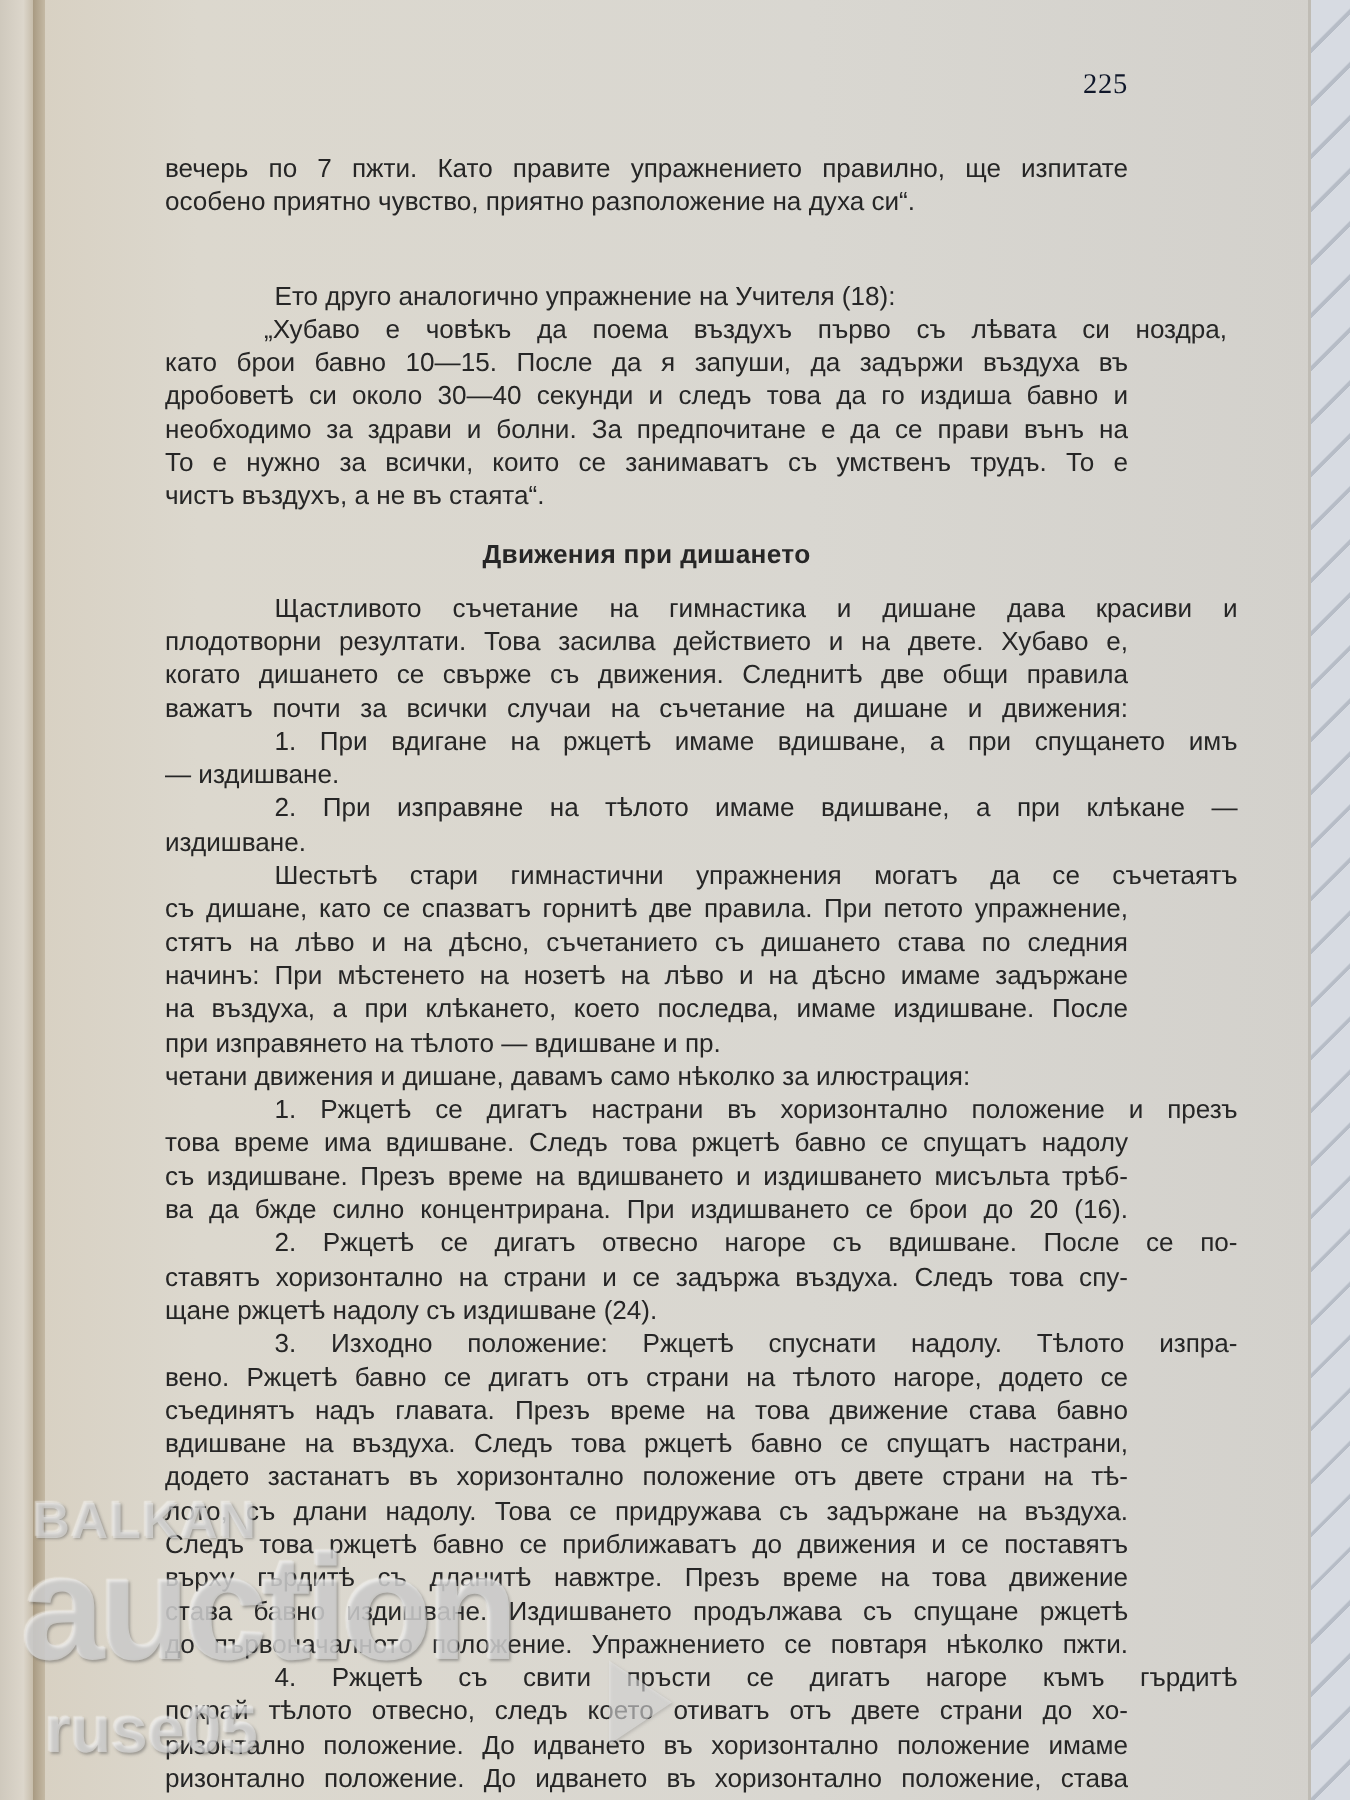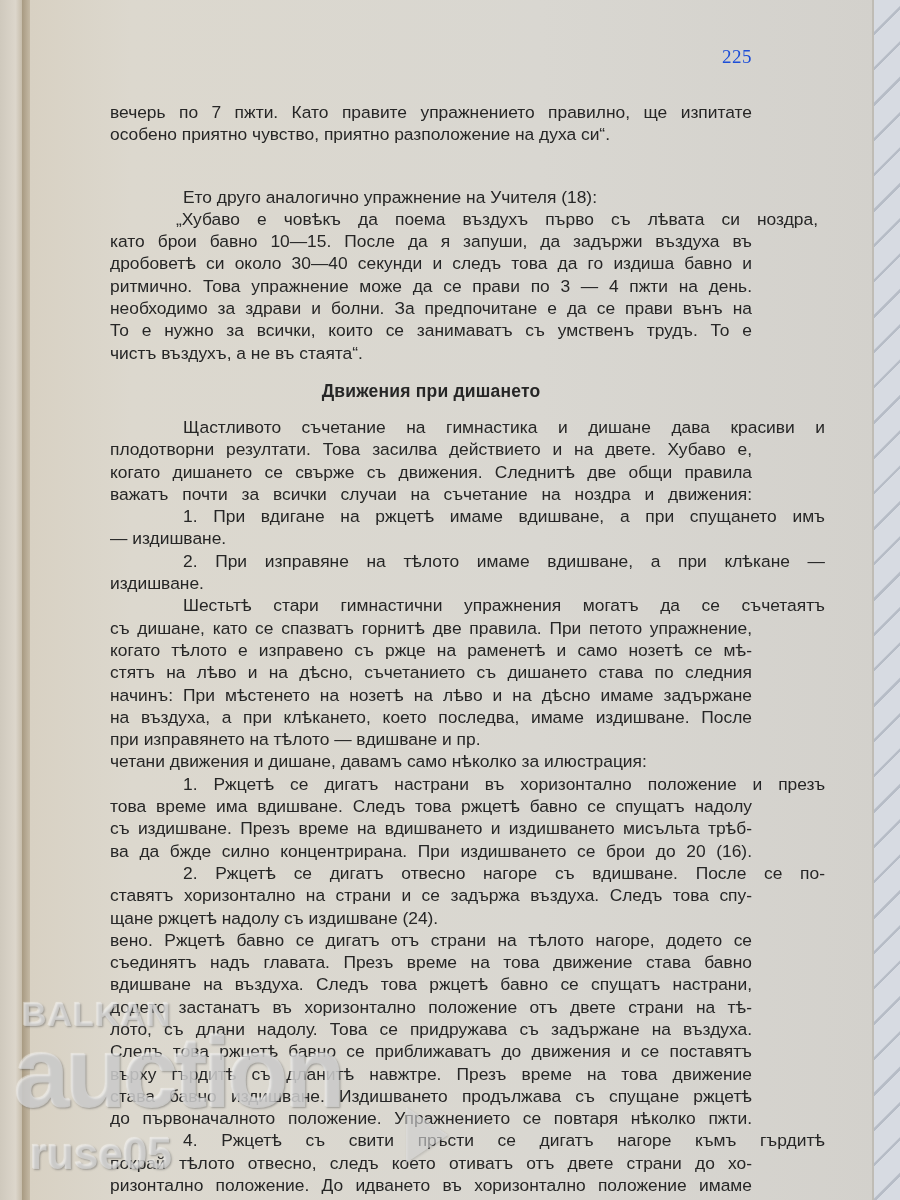--- a/index.html
+++ b/index.html
@@ -20,21 +20,21 @@
     position: absolute; left: 30px; top: 0; width: 848px; height: 1200px;
     background: linear-gradient(90deg, #d8d1c3 0%, #dcd8ce 12%, #d9d7d1 60%, #d3d1cc 100%);
   }
   .right-edge {
     position: absolute; right: 0; top: 0; width: 26px; height: 1200px;
     background: repeating-linear-gradient(135deg, #d7dbe2 0px, #d7dbe2 22px, #b6bcc6 23px, #b6bcc6 25px);
     border-left: 2px solid #bfbcb5;
   }
   .page-number {
     position: absolute; left: 722px; top: 46px;
-    font-size: 19px; color: #1d4ed8; letter-spacing: 0.5px;
+    font-size: 19px; color: #0f172a; letter-spacing: 0.5px;
   }
   .text-block {
     position: absolute; left: 110px; top: 91px; width: 642px;
     color: #262626; font-size: 17.4px;
     font-family: "Liberation Sans Narrow", "Liberation Sans", "DejaVu Sans", sans-serif;
   }
   .line {
     display: block; height: 22.3px; line-height: 22.3px;
     white-space: nowrap; text-align: justify; text-align-last: justify;
     transform-origin: left center;
@@ -75,50 +75,49 @@
 <div class="page-number">225</div>
 
 <div class="text-block">
   <div id="before">
       <span class="line" style="display: block; width: 642px; margin-top: 10px;">вечерь по 7 пжти. Като правите упражнението правилно, ще изпитате</span>
       <span class="line last" style="display: block; width: 642px;">особено приятно чувство, приятно разположение на духа си“.</span>
       <span class="line indent last" style="display: block; width: 642px; margin-top: 40px;">Ето друго аналогично упражнение на Учителя (18):</span>
       <span class="line quote-indent" style="display: block; width: 642px;">„Хубаво е човѣкъ да поема въздухъ първо съ лѣвата си ноздра,</span>
       <span class="line" style="display: block; width: 642px;">като брои бавно 10—15. После да я запуши, да задържи въздуха въ</span>
       <span class="line" style="display: block; width: 642px;">дробоветѣ си около 30—40 секунди и следъ това да го издиша бавно и</span>
-      <span class="line" style="display: block; width: 642px;">ритмично. Това упражнение може да се прави по 3 — 4 пжти на день.</span>
       <span class="line" style="display: block; width: 642px;">необходимо за здрави и болни. За предпочитане е да се прави вънъ на</span>
       <span class="line" style="display: block; width: 642px;">То е нужно за всички, които се занимаватъ съ умственъ трудъ. То е</span>
       <span class="line last" style="display: block; width: 642px;">чистъ въздухъ, а не въ стаята“.</span>
     </div>
   <div class="heading">Движения при дишането</div>
   <div id="after">
       <span class="line indent" style="display: block; width: 642px;">Щастливото съчетание на гимнастика и дишане дава красиви и</span>
       <span class="line" style="display: block; width: 642px;">плодотворни резултати. Това засилва действието и на двете. Хубаво е,</span>
       <span class="line" style="display: block; width: 642px;">когато дишането се свърже съ движения. Следнитѣ две общи правила</span>
-      <span class="line" style="display: block; width: 642px;">важатъ почти за всички случаи на съчетание на ноздра и движения:</span>
+      <span class="line" style="display: block; width: 642px;">важатъ почти за всички случаи на съчетание на дишане и движения:</span>
       <span class="line indent" style="display: block; width: 642px;">1. При вдигане на ржцетѣ имаме вдишване, а при спущането имъ</span>
       <span class="line last" style="display: block; width: 642px;">— издишване.</span>
       <span class="line indent" style="display: block; width: 642px;">2. При изправяне на тѣлото имаме вдишване, а при клѣкане —</span>
       <span class="line last" style="display: block; width: 642px;">издишване.</span>
       <span class="line indent" style="display: block; width: 642px;">Шестьтѣ стари гимнастични упражнения могатъ да се съчетаятъ</span>
       <span class="line" style="display: block; width: 642px;">съ дишане, като се спазватъ горнитѣ две правила. При петото упражнение,</span>
-      <span class="line" style="display: block; width: 642px;">когато тѣлото е изправено съ ржце на раменетѣ и само нозетѣ се мѣ-</span>
       <span class="line" style="display: block; width: 642px;">стятъ на лѣво и на дѣсно, съчетанието съ дишането става по следния</span>
       <span class="line" style="display: block; width: 642px;">начинъ: При мѣстенето на нозетѣ на лѣво и на дѣсно имаме задържане</span>
       <span class="line" style="display: block; width: 642px;">на въздуха, а при клѣкането, което последва, имаме издишване. После</span>
       <span class="line last" style="display: block; width: 642px;">при изправянето на тѣлото — вдишване и пр.</span>
       <span class="line last" style="display: block; width: 642px;">четани движения и дишане, давамъ само нѣколко за илюстрация:</span>
       <span class="line indent" style="display: block; width: 642px;">1. Ржцетѣ се дигатъ настрани въ хоризонтално положение и презъ</span>
       <span class="line" style="display: block; width: 642px;">това време има вдишване. Следъ това ржцетѣ бавно се спущатъ надолу</span>
       <span class="line" style="display: block; width: 642px;">съ издишване. Презъ време на вдишването и издишването мисъльта трѣб-</span>
       <span class="line" style="display: block; width: 642px;">ва да бжде силно концентрирана. При издишването се брои до 20 (16).</span>
       <span class="line indent" style="display: block; width: 642px;">2. Ржцетѣ се дигатъ отвесно нагоре съ вдишване. После се по-</span>
       <span class="line" style="display: block; width: 642px;">ставятъ хоризонтално на страни и се задържа въздуха. Следъ това спу-</span>
       <span class="line last" style="display: block; width: 642px;">щане ржцетѣ надолу съ издишване (24).</span>
+      <span class="line indent" style="display: block; width: 642px;">3. Изходно положение: Ржцетѣ спуснати надолу. Тѣлото изпра-</span>
       <span class="line" style="display: block; width: 642px;">вено. Ржцетѣ бавно се дигатъ отъ страни на тѣлото нагоре, додето се</span>
       <span class="line" style="display: block; width: 642px;">съединятъ надъ главата. Презъ време на това движение става бавно</span>
       <span class="line" style="display: block; width: 642px;">вдишване на въздуха. Следъ това ржцетѣ бавно се спущатъ настрани,</span>
       <span class="line" style="display: block; width: 642px;">додето застанатъ въ хоризонтално положение отъ двете страни на тѣ-</span>
       <span class="line" style="display: block; width: 642px;">лото, съ длани надолу. Това се придружава съ задържане на въздуха.</span>
       <span class="line" style="display: block; width: 642px;">Следъ това ржцетѣ бавно се приближаватъ до движения и се поставятъ</span>
       <span class="line" style="display: block; width: 642px;">върху гърдитѣ съ дланитѣ навжтре. Презъ време на това движение</span>
       <span class="line" style="display: block; width: 642px;">става бавно издишване. Издишването продължава съ спущане ржцетѣ</span>
       <span class="line" style="display: block; width: 642px;">до първоначалното положение. Упражнението се повтаря нѣколко пжти.</span>
       <span class="line indent" style="display: block; width: 642px;">4. Ржцетѣ съ свити пръсти се дигатъ нагоре къмъ гърдитѣ</span>

